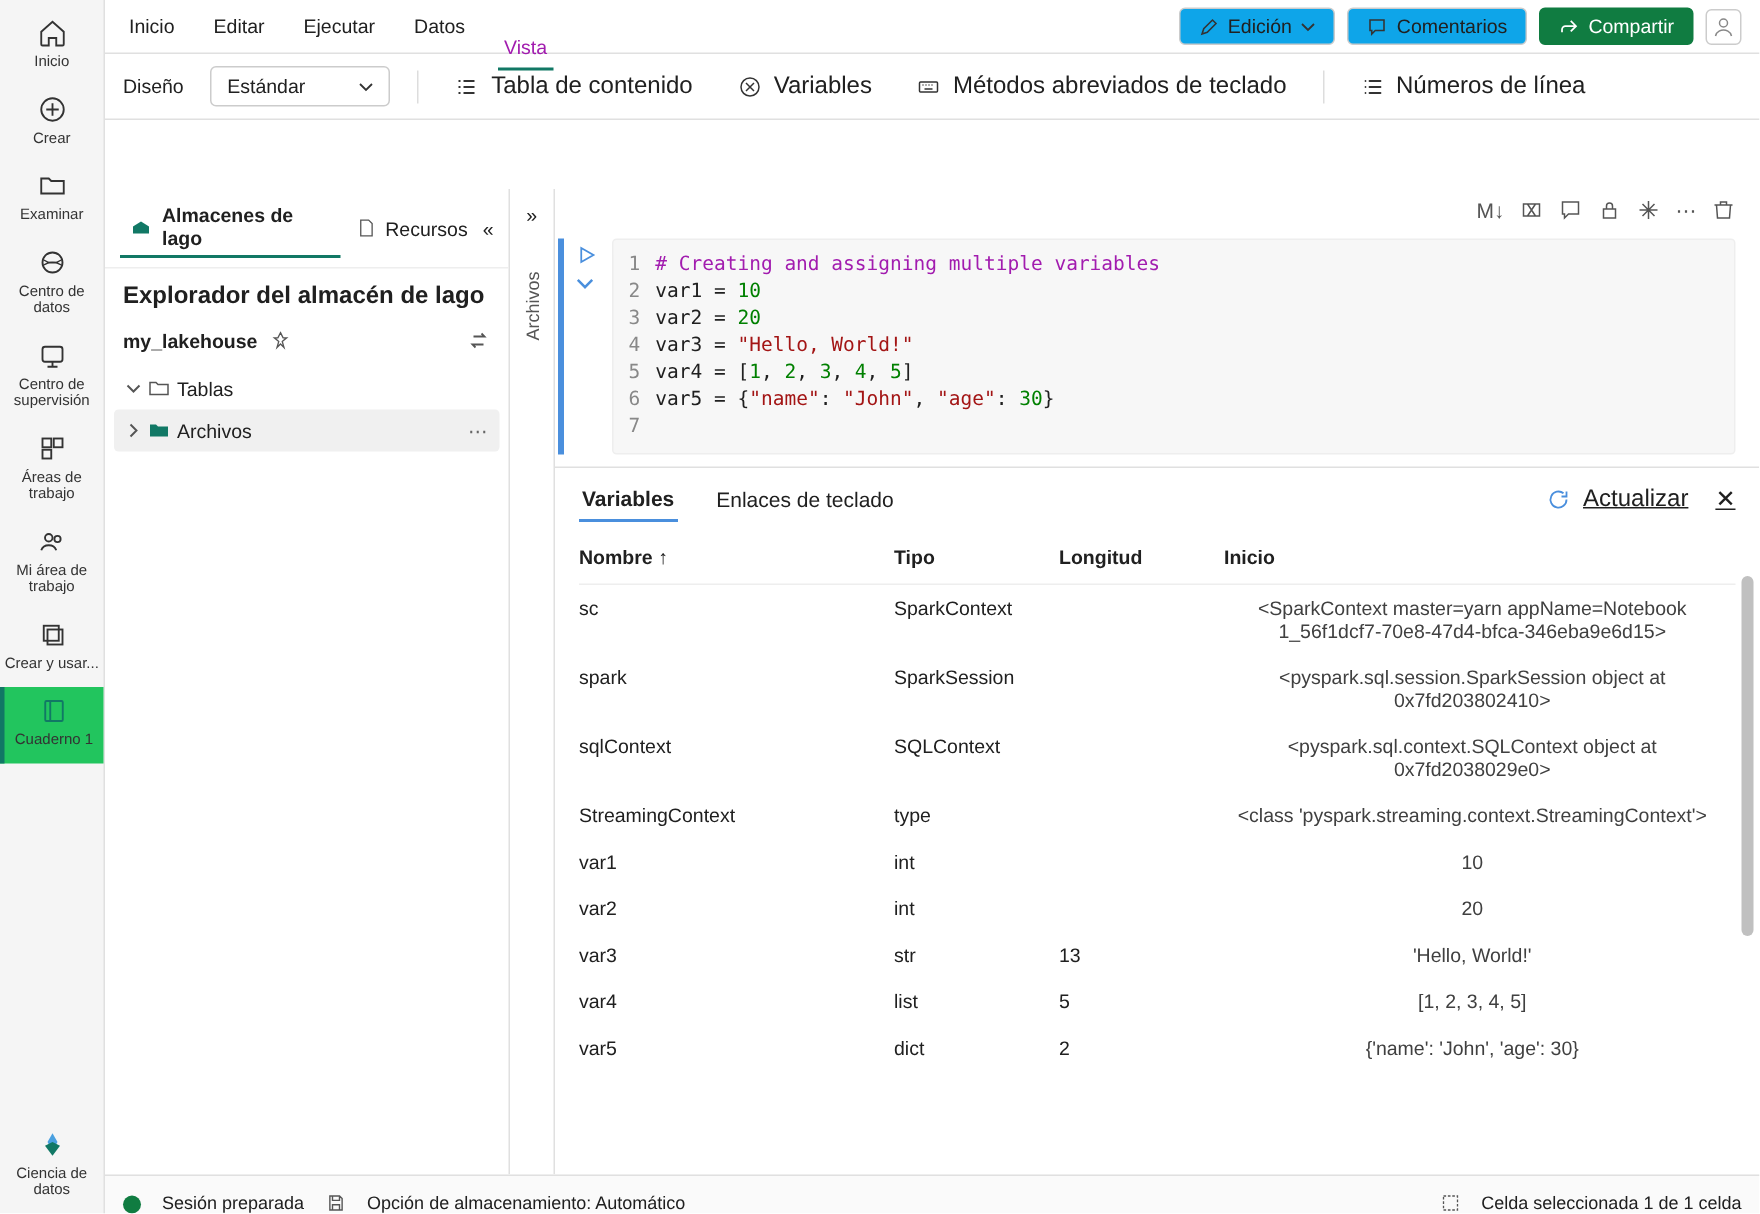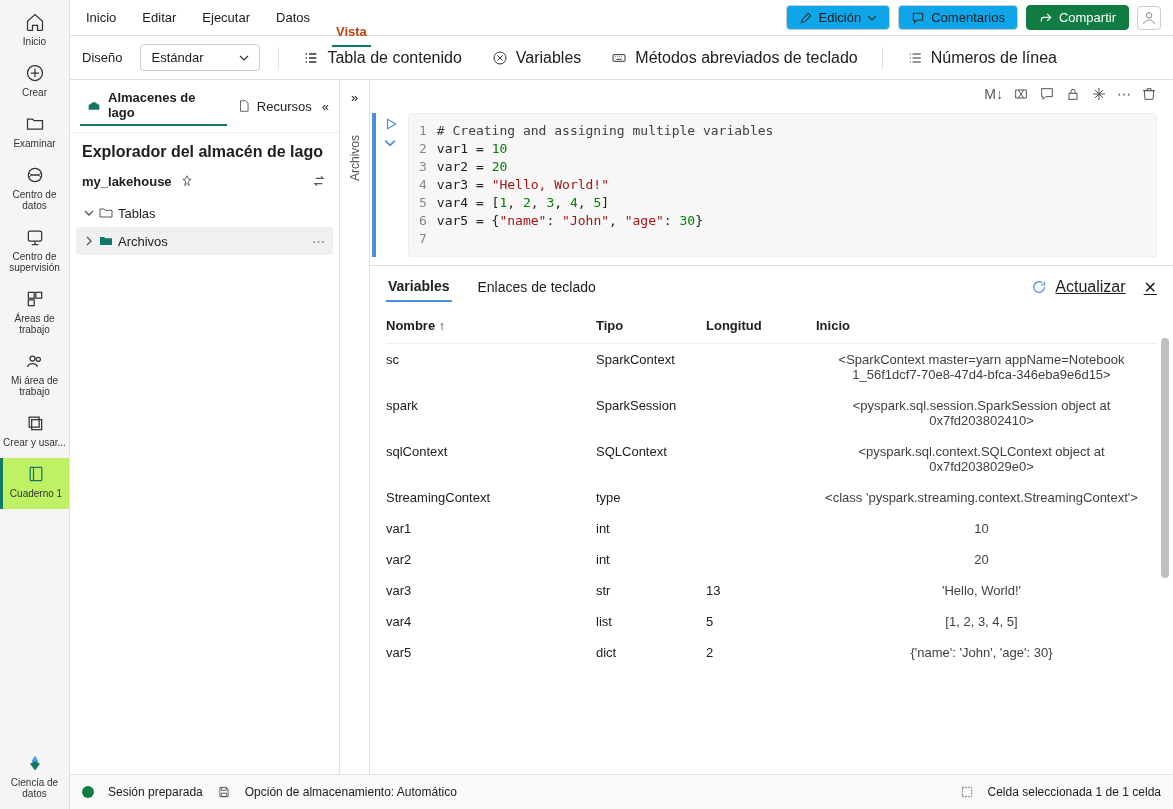--- a/index.html
+++ b/index.html
@@ -1,34 +1,34 @@
 <!DOCTYPE html>
 <html><head>
 <meta charset="utf-8">
 <style>
 * { box-sizing: border-box; margin: 0; padding: 0; }
 body { font-family: "Segoe UI", sans-serif; font-size: 13px; color: #202020; background: #fff; width: 1173px; height: 809px; overflow: hidden; display: flex; }
 .left-nav { width: 70px; background: #f5f5f5; border-right: 1px solid #e0e0e0; display: flex; flex-direction: column; padding-top: 6px; }
 .nav-item { display: flex; flex-direction: column; align-items: center; padding: 6px 2px 10px; cursor: pointer; font-size: 10px; text-align: center; color: #333; }
 .nav-item svg { width: 20px; height: 20px; margin-bottom: 4px; }
-.nav-item.active { border-left: 3px solid #117865; background: #bef264; }
+.nav-item.active { border-left: 3px solid #117865; background: #22c55e; }
 .nav-spacer { flex: 1; }
 .main { flex: 1; display: flex; flex-direction: column; }
 .menubar { display: flex; align-items: center; height: 36px; border-bottom: 1px solid #e0e0e0; padding: 0 12px; gap: 18px; }
 .menuitem { padding: 6px 4px; cursor: pointer; font-size: 13px; }
-.menuitem.active { border-bottom: 2px solid #117865; color: #c2410c; font-weight: 700; margin-top: 30px; }
+.menuitem.active { border-bottom: 2px solid #117865; color: #a21caf; font-weight: 400; margin-top: 30px; }
 .menu-right { margin-left: auto; display: flex; gap: 8px; align-items: center; }
 .btn { display: inline-flex; align-items: center; gap: 6px; padding: 4px 12px; border: 1px solid #ccc; border-radius: 4px; background: #0ea5e9; cursor: pointer; font-size: 13px; }
 .btn-primary { background: #107c41; color: #fff; border-color: #107c41; }
 .toolbar { display: flex; align-items: center; height: 44px; padding: 0 12px; gap: 18px; border-bottom: 1px solid #e0e0e0; }
 .tool-label { font-size: 13px; }
 .dropdown { display: inline-flex; align-items: center; justify-content: space-between; border: 1px solid #ccc; border-radius: 4px; padding: 5px 10px; min-width: 120px; cursor: pointer; }
 .tool-btn { display: inline-flex; align-items: center; gap: 8px; padding: 4px 6px; cursor: pointer; font-size: 16px; }
 .tool-sep { width: 1px; height: 22px; background: #ddd; }
-.workspace { flex: 1; display: flex; overflow: hidden; }
+.workspace { flex: 1; display: flex; overflow: hidden; margin-top: 46px; }
 .explorer { width: 270px; border-right: 1px solid #e0e0e0; display: flex; flex-direction: column; background: #fff; }
 .explorer-tabs { display: flex; align-items: center; padding: 6px 10px; gap: 4px; border-bottom: 1px solid #eee; }
 .explorer-tab { display: inline-flex; align-items: center; gap: 6px; padding: 4px 6px; font-size: 13px; cursor: pointer; }
 .explorer-tab.active { border-bottom: 2px solid #117865; font-weight: 600; }
 .explorer-title { padding: 10px 12px 6px; font-size: 16px; font-weight: 600; }
 .lakehouse-row { display: flex; align-items: center; padding: 6px 12px; gap: 8px; font-weight: 600; }
 .lakehouse-row .pin { width: 14px; height: 14px; }
 .lakehouse-row .swap { margin-left: auto; }
 .tree { padding: 4px 6px; font-size: 13px; }
 .tree-row { display: flex; align-items: center; padding: 6px 8px; gap: 4px; cursor: pointer; border-radius: 3px; }
@@ -38,34 +38,34 @@
 .vertical-label { writing-mode: vertical-rl; transform: rotate(180deg); font-size: 12px; color: #555; }
 .editor-area { flex: 1; display: flex; flex-direction: column; overflow: hidden; }
 .cell-toolbar { display: flex; justify-content: flex-end; padding: 6px 16px; gap: 10px; color: #555; }
 .cell-toolbar span { cursor: pointer; font-size: 14px; }
 .cell-wrap { display: flex; padding: 2px 16px 8px 2px; }
 .cell-bar { width: 4px; background: #4a8fdd; margin-right: 8px; }
 .run-icons { display: flex; flex-direction: column; padding-top: 4px; gap: 6px; margin-right: 10px; color: #4a8fdd; }
 .code-box { flex: 1; background: #f7f7f7; border: 1px solid #eee; border-radius: 3px; padding: 8px 0; font-family: Consolas, monospace; font-size: 13px; display: flex; }
 .gutter { color: #888; text-align: right; padding: 0 10px; user-select: none; }
 .gutter div, .code div { height: 18px; line-height: 18px; }
-.code .comment { color: #404040; }
+.code .comment { color: #a21caf; }
 .code .num { color: #008000; }
 .code .str { color: #a31515; }
 .panel { flex: 1; border-top: 1px solid #e0e0e0; display: flex; flex-direction: column; overflow: hidden; }
 .panel-tabs { display: flex; align-items: center; padding: 6px 16px; gap: 24px; }
 .panel-tab { padding: 6px 2px; cursor: pointer; font-size: 14px; }
 .panel-tab.active { border-bottom: 2px solid #4a8fdd; font-weight: 600; }
 .panel-right { margin-left: auto; display: flex; gap: 12px; align-items: center; text-decoration: underline; }
 .var-table { flex: 1; overflow: auto; padding: 0 16px; position: relative; }
 .var-scroll-indicator { position: absolute; right: 4px; top: 30px; width: 8px; height: 240px; background: #c0c0c0; border-radius: 4px; }
 .var-head { display: grid; grid-template-columns: 210px 110px 110px 1fr; padding: 10px 0; font-weight: 600; position: sticky; top: 0; background: #fff; border-bottom: 1px solid #eee; }
 .var-row { display: grid; grid-template-columns: 210px 110px 110px 1fr; padding: 8px 0; align-items: flex-start; font-size: 13px; }
 .var-row .val { color: #404040; padding-right: 10px; text-align: center; }
-.statusbar { display: flex; align-items: center; height: 26px; border-top: 1px solid #e0e0e0; padding: 17px 12px; gap: 14px; font-size: 12px; background: #fafafa; }
+.statusbar { display: flex; align-items: flex-end; height: 26px; border-top: 1px solid #e0e0e0; padding: 0 12px; gap: 14px; font-size: 12px; background: #fafafa; }
 .statusbar .right { margin-left: auto; display: flex; gap: 14px; align-items: center; }
 .status-dot { width: 12px; height: 12px; border-radius: 50%; background: #107c41; display: inline-block; }
 svg { flex-shrink: 0; }
 .chev-down { width: 10px; height: 10px; }
 .avatar-btn { width: 24px; height: 24px; border: 1px solid #ccc; border-radius: 4px; display: flex; align-items: center; justify-content: center; cursor: pointer; }
 </style>
 </head>
 <body>
 
 <div class="left-nav">

